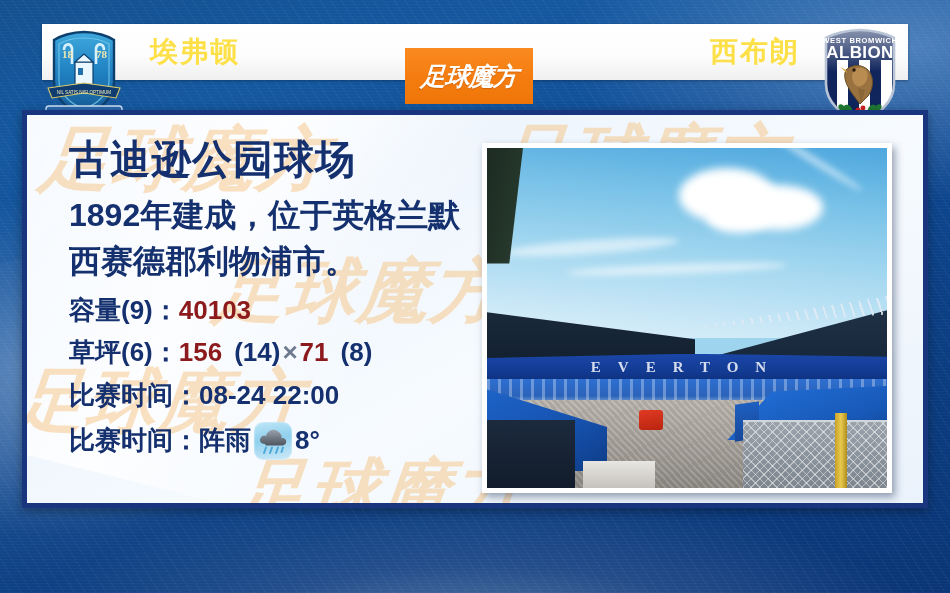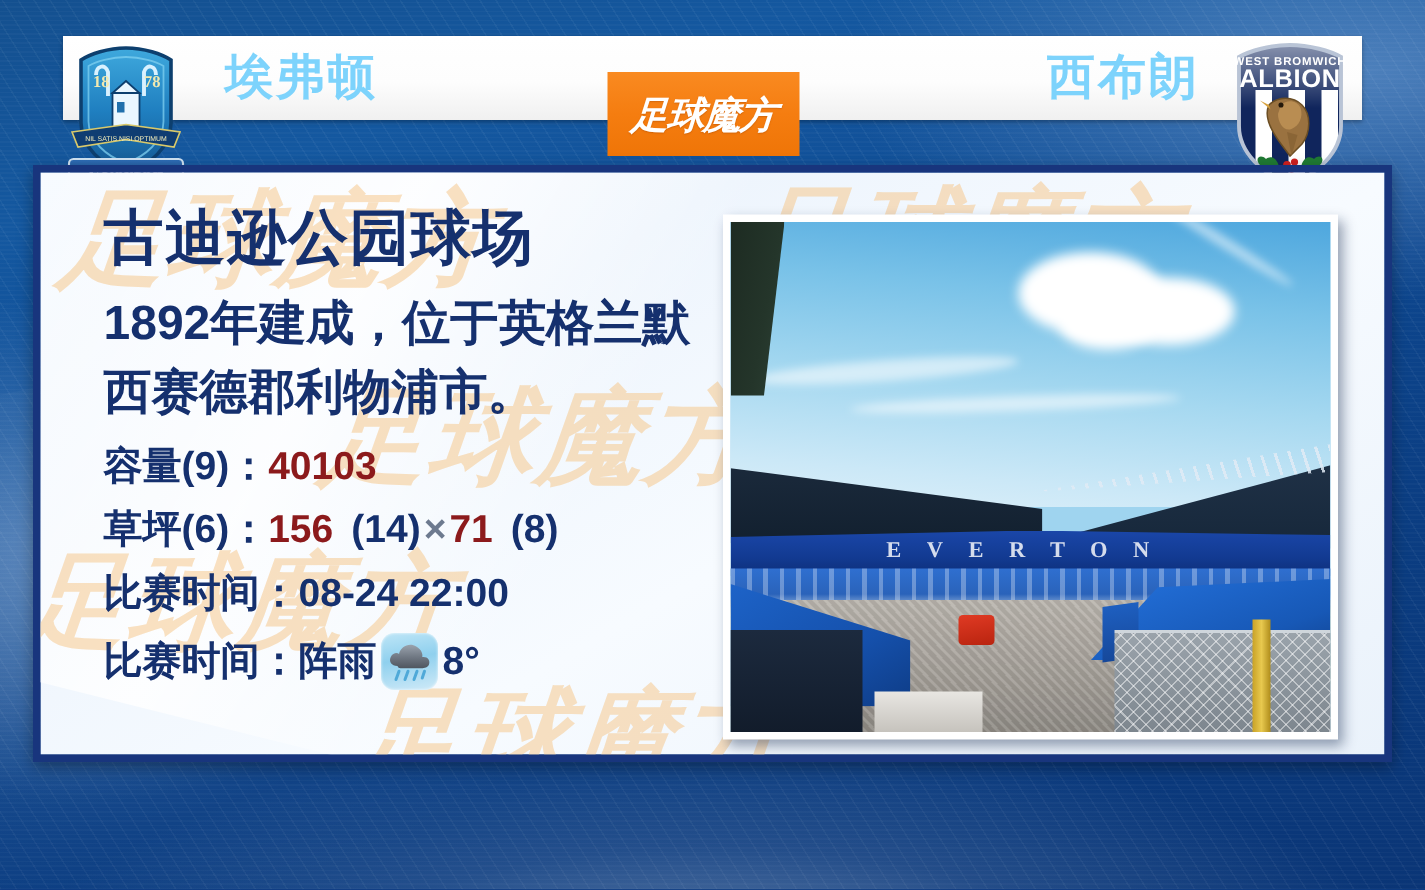--- a/index.html
+++ b/index.html
@@ -34,21 +34,21 @@
 
   
   #header { position:absolute; left:0; top:24px; width:950px; height:56px; }
   #header-bar {
     position:absolute; left:42px; top:0; width:866px; height:56px;
     background:linear-gradient(180deg,#ffffff 0%,#fdfdfd 55%,#f0f0f0 100%);
     box-shadow:0 1px 3px rgba(0,0,0,0.30);
   }
   .team-name {
     position:absolute; top:50%; transform:translateY(-50%);
-    font-size:32px; font-weight:bold; color:#7dd3fc;
+    font-size:28px; font-weight:bold; color:#fde047;
     letter-spacing:2px; white-space:nowrap;
   }
   #team-home-name { left:150px; }
   #team-away-name { right:150px; }
 
   #center-logo {
     position:absolute; left:405px; top:24px; width:128px; height:56px;
     background:linear-gradient(180deg,#f98a21 0%,#f57d10 50%,#ef7507 100%);
     display:flex; align-items:center; justify-content:center;
   }

